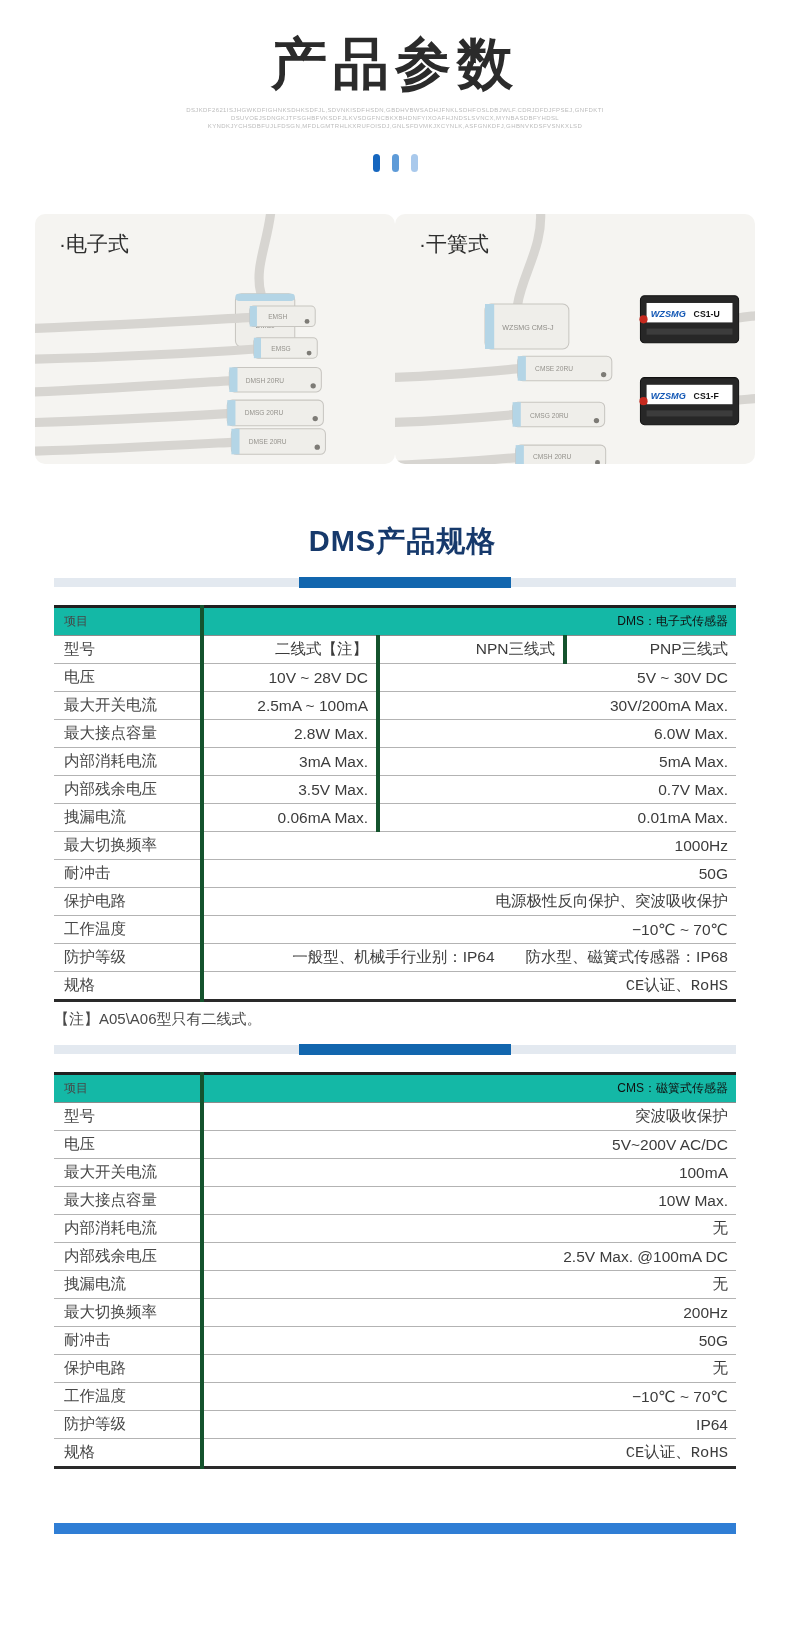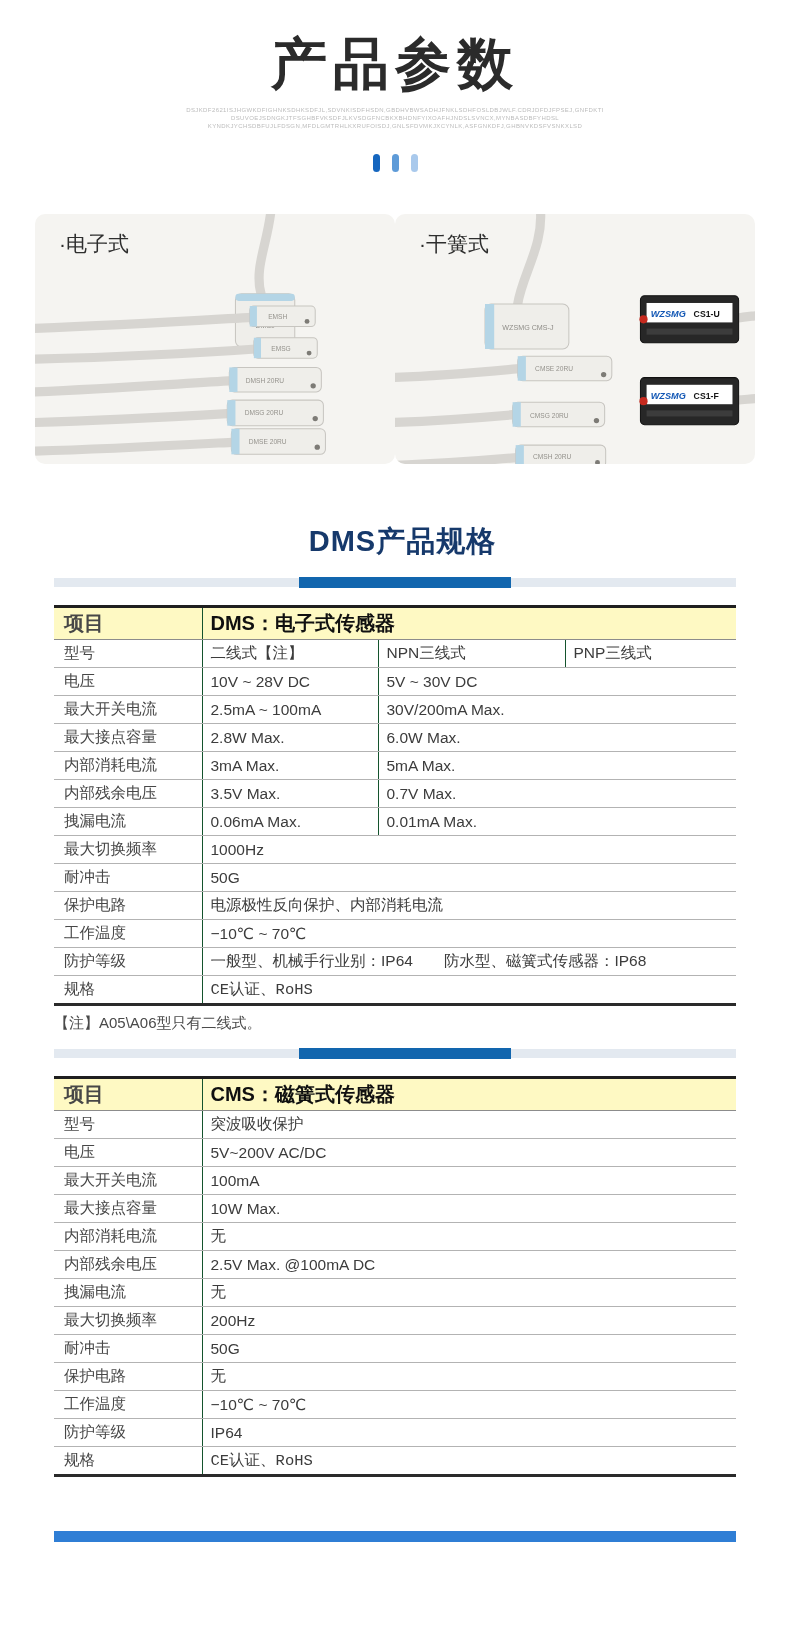--- a/index.html
+++ b/index.html
@@ -39,22 +39,22 @@
   .section-title{text-align:center;font-size:29px;font-weight:700;margin-top:58px;letter-spacing:1px;}
   .title-dms{color:#16396b;padding-left:15px;}
   .title-cms{color:#1d2430;}
   .bar-track{width:682px;height:9px;background:#e3e9f0;margin:16px auto 0;position:relative;}
   .bar-fill{position:absolute;left:245px;top:-1px;width:212px;height:11px;background:#1266ae;}
 
   
   table.spec{width:682px;margin:18px auto 0;border-collapse:collapse;table-layout:fixed;}
   table.spec td{height:23px;padding:2px 8px;font-size:15.5px;color:#3c3c3c;border-bottom:1px solid #b3b3b3;overflow:hidden;white-space:nowrap;}
   table.spec td.label{text-align:left;padding-left:10px;color:#474747;}
-  table.spec td.val{text-align:left;border-left:1px solid #14532d;}
-  table.spec thead td{background:#fef9c3;border-top:3px solid #1f1f1f;border-bottom:1px solid #8c8c8c;font-weight:700;color:#101010;font-size:20px;}
+  table.spec td.val{text-align:right;border-left:4px solid #14532d;}
+  table.spec thead td{background:#14b8a6;border-top:3px solid #1f1f1f;border-bottom:1px solid #8c8c8c;font-weight:400;color:#101010;font-size:12px;}
   table.spec tbody tr:last-child td{border-bottom:3px solid #2a2a2a;font-family:Liberation Mono, monospace;}
   .note{width:682px;margin:8px auto 16px;font-size:15px;color:#4a4a4a;text-align:left;}
 
   .bottom-bar{width:682px;height:11px;background:#2f7ed5;margin:54px auto 0;}
 </style>
 </head>
 <body>
 
 <div class="page">
 
@@ -218,21 +218,21 @@
           <tr>
             <td class="label">最大切换频率</td>
             <td class="val" colspan="3">1000Hz</td>
           </tr>
           <tr>
             <td class="label">耐冲击</td>
             <td class="val" colspan="3">50G</td>
           </tr>
           <tr>
             <td class="label">保护电路</td>
-            <td class="val" colspan="3">电源极性反向保护、内部消耗电流</td>
+            <td class="val" colspan="3">电源极性反向保护、突波吸收保护</td>
           </tr>
           <tr>
             <td class="label">工作温度</td>
             <td class="val" colspan="3">−10℃ ~ 70℃</td>
           </tr>
           <tr>
             <td class="label">防护等级</td>
             <td class="val" colspan="3">一般型、机械手行业别：IP64　　防水型、磁簧式传感器：IP68</td>
           </tr>
           <tr>

